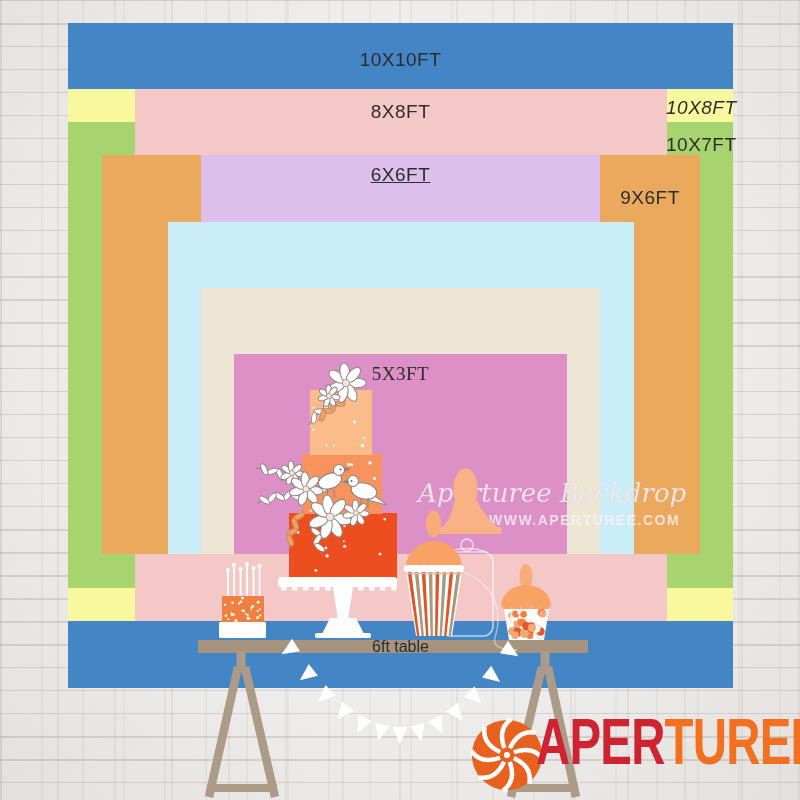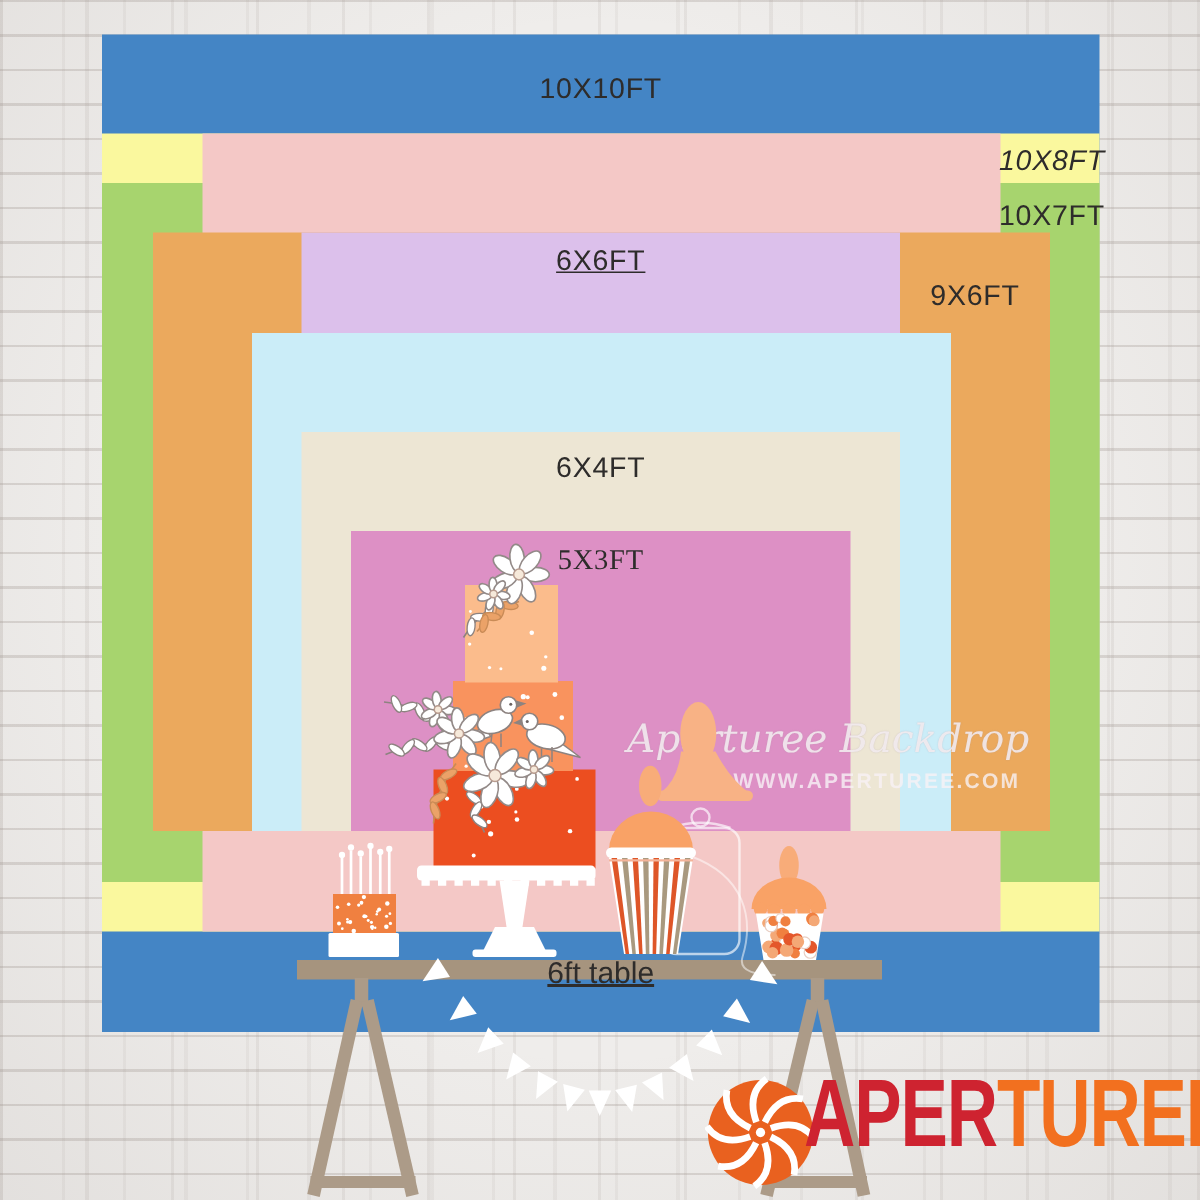--- a/index.html
+++ b/index.html
@@ -35,21 +35,21 @@
   .l-9x6{top:164px;right:28px;width:110px;}
   
   #wm-script{left:418px;top:478px;width:240px;text-align:center;
     font-family:"DejaVu Serif", serif;font-style:italic;font-size:26px;
     color:rgba(246,238,242,0.85);text-shadow:0 0 1px rgba(170,158,168,0.45);white-space:nowrap;}
   #wm-site{left:489px;top:512px;width:180px;text-align:center;
     font-size:14px;font-weight:bold;letter-spacing:1.5px;color:rgba(247,241,245,0.8);white-space:nowrap;}
   
   #table-bar{left:198px;top:640px;width:390px;height:13px;background:#A6947E;}
   #table-label{left:68px;top:638px;width:665px;text-align:center;
-    font-size:20px;color:#2E2C2B;text-decoration:underline;}
+    font-size:16px;color:#2E2C2B;}
   
   #decor-svg{position:absolute;left:0;top:0;width:800px;height:800px;pointer-events:none;}
   
   #logo{left:470px;top:712px;width:330px;height:85px;}
   #logo-icon{position:absolute;left:0;top:2px;width:74px;height:82px;}
   #logo-text{position:absolute;left:66px;top:-7px;font-size:64px;font-weight:bold;
     letter-spacing:-1px;line-height:1.18;transform:scaleX(0.74);transform-origin:left top;white-space:nowrap;}
   #logo-text .p1{color:#CE2330;} #logo-text .p2{color:#F2701F;}
 </style>
 </head>
@@ -62,25 +62,25 @@
     <div class="rect r-10x8"></div>
     <div class="rect r-10x7"></div>
     <div class="rect r-8x8"></div>
     <div class="rect r-9x6"></div>
     <div class="rect r-6x6"></div>
     <div class="rect r-7x5"></div>
     <div class="rect r-6x4"></div>
     <div class="rect r-5x3"></div>
 
     <span class="sizelabel lab-c l-10x10">10X10FT</span>
+    <span class="sizelabel lab-c l-8x8">8X8FT</span>
     <span class="sizelabel l-10x8">10X8FT</span>
     <span class="sizelabel l-10x7">10X7FT</span>
     <span class="sizelabel lab-c l-6x6">6X6FT</span>
     <span class="sizelabel l-9x6">9X6FT</span>
-    <span class="sizelabel lab-c l-6x4">6X4FT</span>
     <span class="sizelabel lab-c l-5x3">5X3FT</span>
   </div>
 
   <div class="abs" id="wm-script">Aperturee Backdrop</div>
   <div class="abs" id="wm-site">WWW.APERTUREE.COM</div>
 
   <div class="abs" id="table-bar"></div>
   <div class="abs" id="table-label">6ft table</div>
 
   <svg id="decor-svg" viewBox="0 0 800 800">

